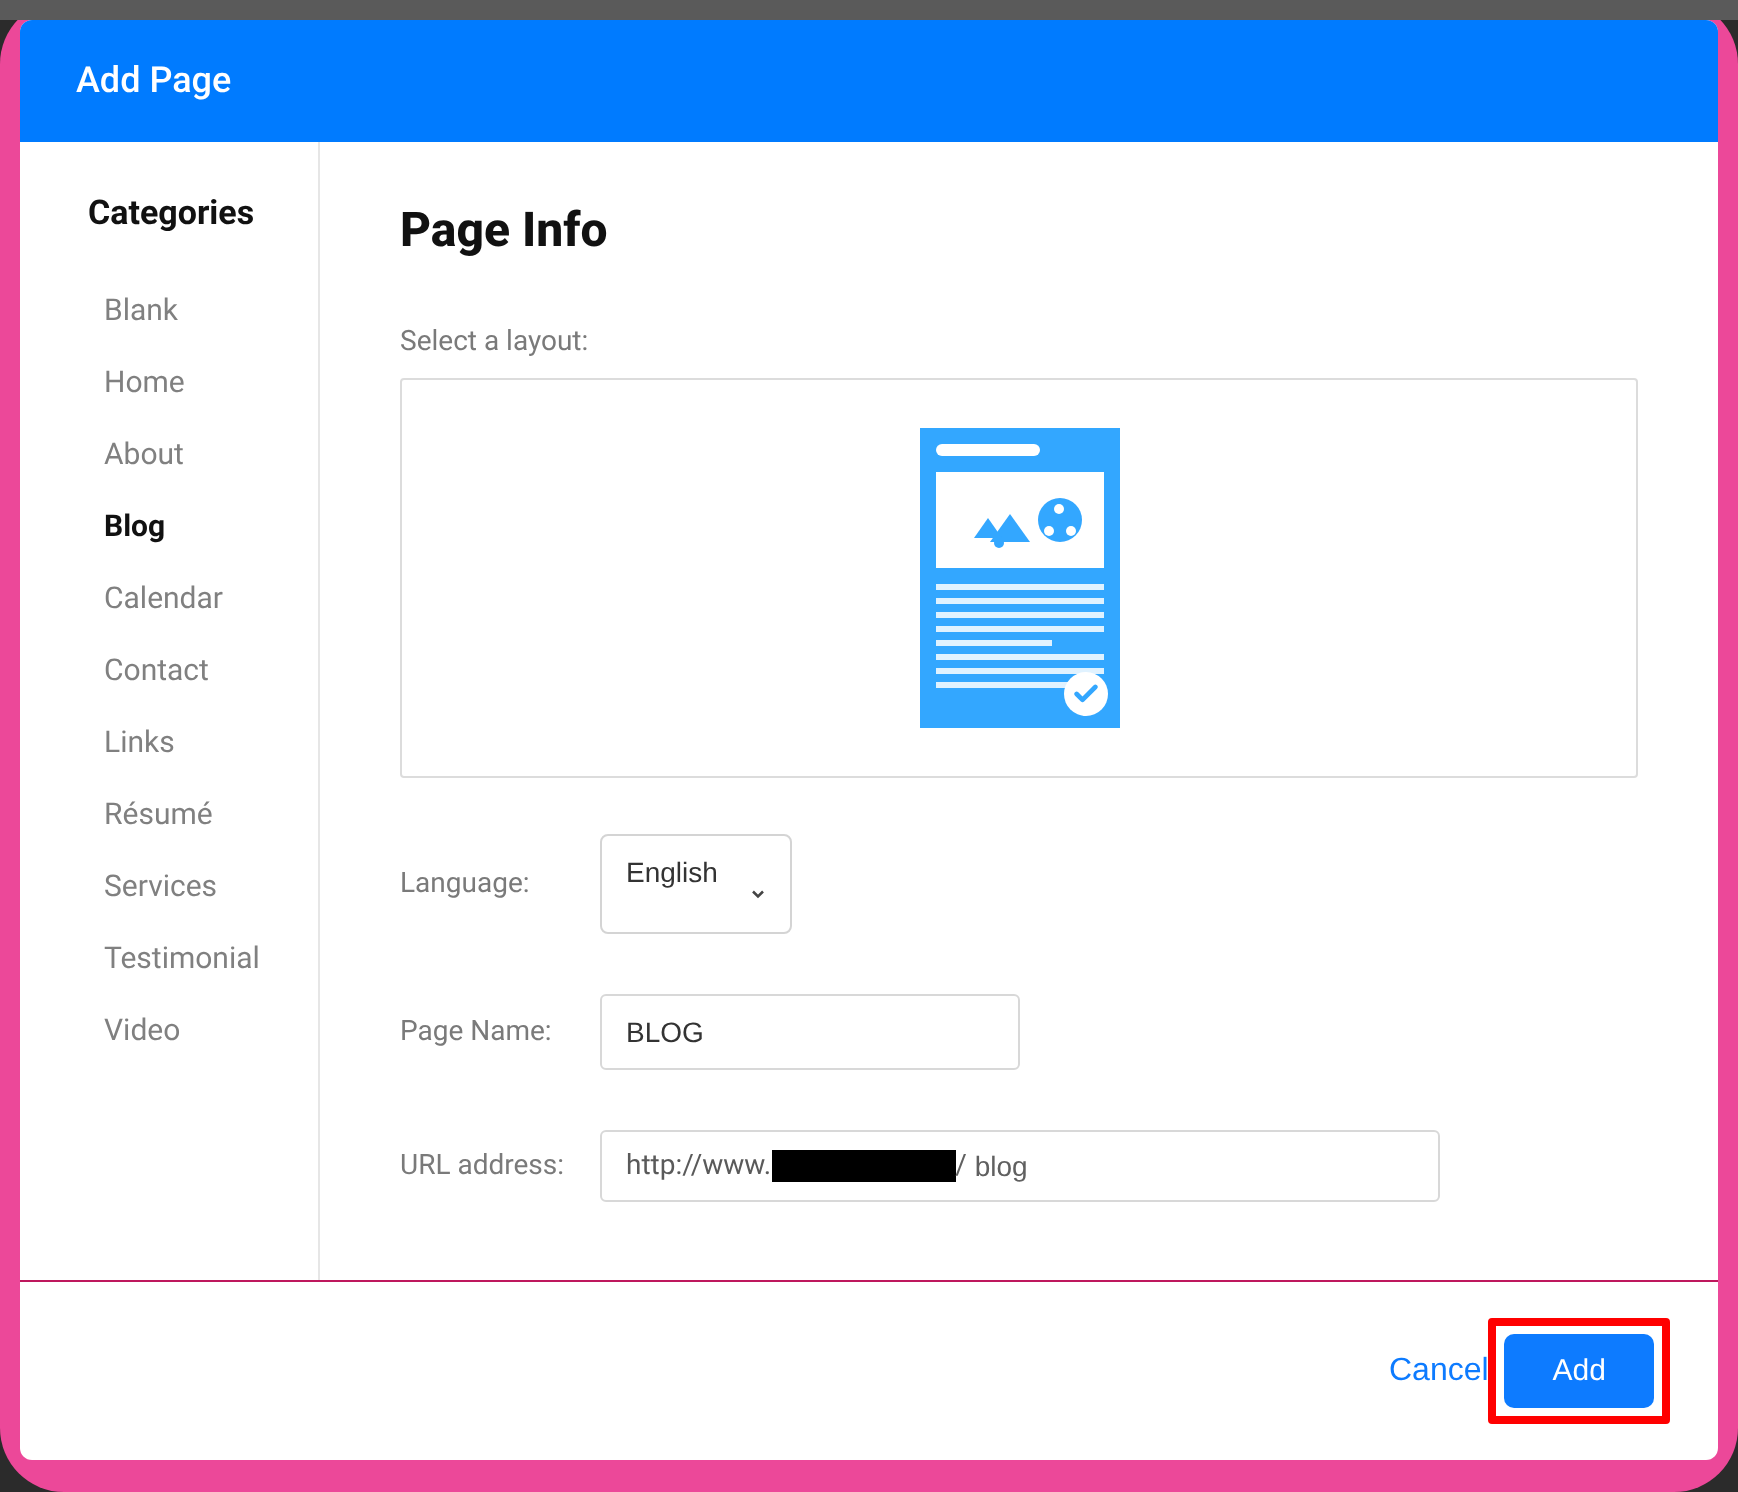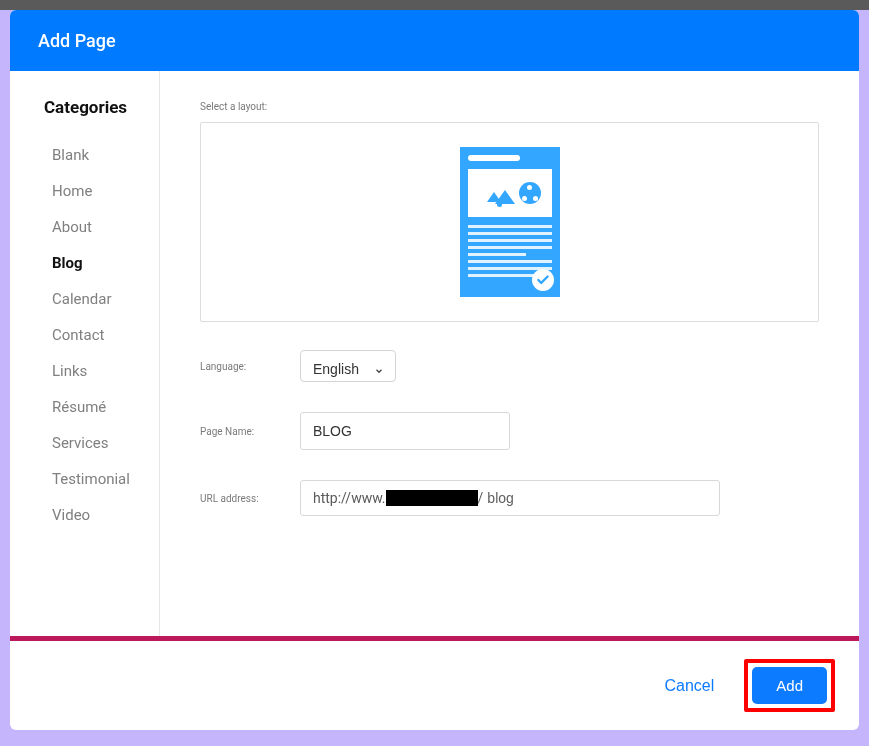--- a/index.html
+++ b/index.html
@@ -1,17 +1,17 @@
 <!DOCTYPE html>
 <html><head>
 <meta charset="utf-8">
 <style>
   * { box-sizing: border-box; margin: 0; padding: 0; }
   html, body { width: 869px; height: 746px; font-family: -apple-system, BlinkMacSystemFont, "Segoe UI", Roboto, Arial, sans-serif; background: #2b2b2b; overflow: hidden; }
-  .shell { position: absolute; inset: 0; background: #c4b5fd; }
+  .shell { position: absolute; inset: 0; background: #ec4899; border-radius: 32px; }
   .top-thin { position: absolute; top: 0; left: 0; right: 0; height: 10px; background: #5a5a5a; }
   .modal {
     position: absolute;
     left: 10px; right: 10px; top: 10px; bottom: 16px;
     background: #ffffff;
     border-radius: 6px;
     overflow: hidden;
     display: flex;
     flex-direction: column;
   }
@@ -55,21 +55,21 @@
     padding: 30px 40px 20px 40px;
     overflow: auto;
   }
   .main h2 {
     font-size: 24px;
     font-weight: 800;
     color: #111;
     margin-bottom: 34px;
   }
   .field-label {
-    font-size: 10px;
+    font-size: 14px;
     color: #7a7a7a;
   }
   .layout-label { margin-bottom: 10px; display:block; }
   .layout-box {
     border: 1px solid #dcdcdc;
     border-radius: 2px;
     height: 200px;
     display: flex;
     align-items: center;
     justify-content: center;
@@ -152,21 +152,21 @@
     margin-bottom: 30px;
   }
   .row .field-label { width: 100px; flex-shrink: 0; }
   .select-wrap {
     position: relative;
   }
   select.lang {
     appearance: none;
     border: 1px solid #d4d4d4;
     border-radius: 4px;
-    padding: 10px 36px 4px 12px;
+    padding: 10px 36px 22px 12px;
     font-size: 14px;
     background: #fff;
     color: #333;
     cursor: pointer;
   }
   .chev {
     position: absolute;
     right: 12px; top: 50%;
     transform: translateY(-50%);
     pointer-events: none;
@@ -198,26 +198,25 @@
     vertical-align: middle;
   }
   .url-sep { color: #606060; margin: 0 1px 0 0; }
   .url-slug {
     border: none; outline: none;
     font-size: 14px; color: #606060;
     flex: 1;
     padding-left: 3px;
   }
   .modal-footer {
-    border-top: 5px solid #be185d;
+    border-top: 1px solid #be185d;
     padding: 18px 24px;
     display: flex;
     justify-content: flex-end;
     align-items: center;
-    gap: 30px;
   }
   .btn-cancel {
     background: transparent;
     border: none;
     color: #0d7bff;
     font-size: 16px;
     font-weight: 500;
     cursor: pointer;
   }
   .add-hl {
@@ -258,20 +257,21 @@
           <li class="cat-item">Contact</li>
           <li class="cat-item">Links</li>
           <li class="cat-item">Résumé</li>
           <li class="cat-item">Services</li>
           <li class="cat-item">Testimonial</li>
           <li class="cat-item">Video</li>
         </ul>
       </aside>
 
       <section class="main">
+        <h2>Page Info</h2>
 
         <span class="field-label layout-label">Select a layout:</span>
         <div class="layout-box">
           <div class="layout-thumb">
             <div class="thumb-bar"></div>
             <div class="thumb-media">
               <div style="position:relative; width:34px; height:30px;">
                 <span class="sun"></span>
                 <div class="mountain" style="position:absolute; left:16px; bottom:4px;"></div>
               </div>

